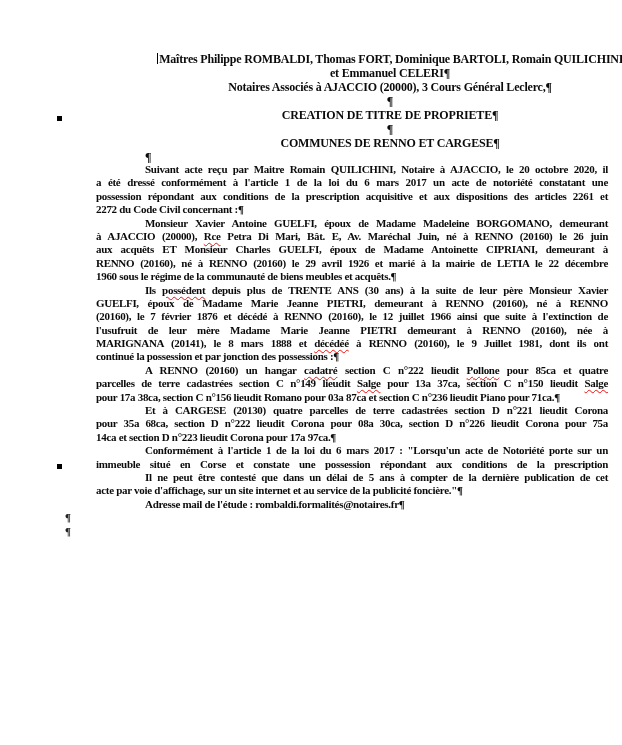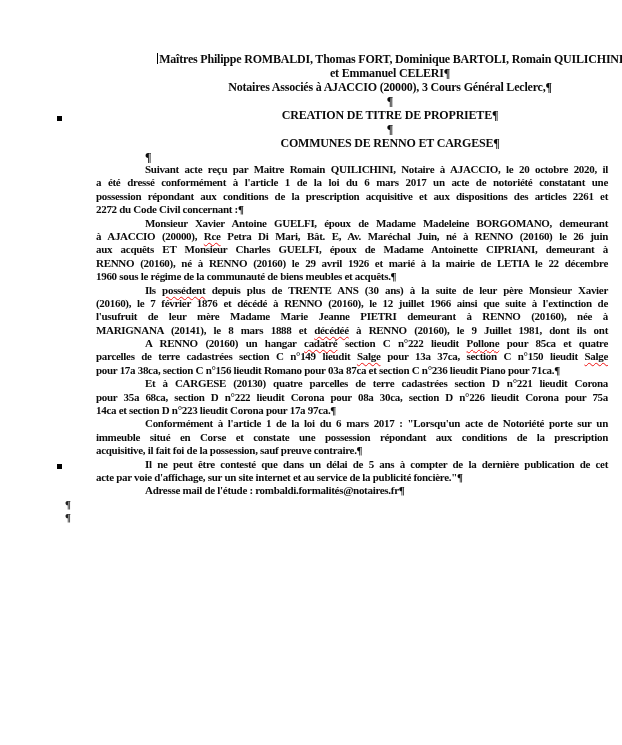--- a/index.html
+++ b/index.html
@@ -67,32 +67,33 @@
       <div class="line first"><span>Suivant acte reçu par Maitre Romain QUILICHINI, Notaire à AJACCIO, le 20 octobre 2020, il</span></div>
       <div class="line"><span>a été dressé conformément à l'article 1 de la loi du 6 mars 2017 un acte de notoriété constatant une</span></div>
       <div class="line"><span>possession répondant aux conditions de la prescription acquisitive et aux dispositions des articles 2261 et</span></div>
       <div class="line last"><span>2272 du Code Civil concernant :¶</span></div>
       <div class="line first"><span>Monsieur Xavier Antoine GUELFI, époux de Madame Madeleine BORGOMANO, demeurant</span></div>
       <div class="line"><span>à AJACCIO (20000), </span><span class="sp">Rce</span><span> Petra Di Mari, Bât. E, Av. Maréchal Juin, né à RENNO (20160) le 26 juin</span></div>
       <div class="line"><span>aux acquêts ET Monsieur Charles GUELFI, époux de Madame Antoinette CIPRIANI, demeurant à</span></div>
       <div class="line"><span>RENNO (20160), né à RENNO (20160) le 29 avril 1926 et marié à la mairie de LETIA le 22 décembre</span></div>
       <div class="line last"><span>1960 sous le régime de la communauté de biens meubles et acquêts.¶</span></div>
       <div class="line first"><span>Ils </span><span class="sp">possédent</span><span> depuis plus de TRENTE ANS (30 ans) à la suite de leur père Monsieur Xavier</span></div>
+      <div class="line"><span>GUELFI, époux de Madame Marie Jeanne PIETRI, demeurant à RENNO (20160), né à RENNO</span></div>
       <div class="line"><span>(20160), le 7 février 1876 et décédé à RENNO (20160), le 12 juillet 1966 ainsi que suite à l'extinction de</span></div>
       <div class="line"><span>l'usufruit de leur mère Madame Marie Jeanne PIETRI demeurant à RENNO (20160), née à</span></div>
       <div class="line"><span>MARIGNANA (20141), le 8 mars 1888 et </span><span class="sp">décédéé</span><span> à RENNO (20160), le 9 Juillet 1981, dont ils ont</span></div>
+      <div class="line last"><span>continué la possession et par jonction des possessions :¶</span></div>
       <div class="line first"><span>A RENNO (20160) un hangar </span><span class="sp">cadatré</span><span> section C n°222 lieudit </span><span class="sp">Pollone</span><span> pour 85ca et quatre</span></div>
       <div class="line"><span>parcelles de terre cadastrées section C n°149 lieudit </span><span class="sp">Salge</span><span> pour 13a 37ca, section C n°150 lieudit </span><span class="sp">Salge</span></div>
       <div class="line last"><span>pour 17a 38ca, section C n°156 lieudit Romano pour 03a 87ca et section C n°236 lieudit Piano pour 71ca.¶</span></div>
       <div class="line first"><span>Et à CARGESE (20130) quatre parcelles de terre cadastrées section D n°221 lieudit Corona</span></div>
       <div class="line"><span>pour 35a 68ca, section D n°222 lieudit Corona pour 08a 30ca, section D n°226 lieudit Corona pour 75a</span></div>
       <div class="line last"><span>14ca et section D n°223 lieudit Corona pour 17a 97ca.¶</span></div>
       <div class="line first"><span>Conformément à l'article 1 de la loi du 6 mars 2017 : "Lorsqu'un acte de Notoriété porte sur un</span></div>
       <div class="line"><span>immeuble situé en Corse et constate une possession répondant aux conditions de la prescription</span></div>
-      <div class="line last"><span>acquisitive, il fait foi de la possession, sauf preuve contraire.¶</span></div>
       <div class="line first"><span>Il ne peut être contesté que dans un délai de 5 ans à compter de la dernière publication de cet</span></div>
       <div class="line last"><span>acte par voie d'affichage, sur un site internet et au service de la publicité foncière."¶</span></div>
       <div class="line first last"><span>Adresse mail de l'étude : rombaldi.formalités@notaires.fr¶</span></div>
       <div class="line last outdent"><span>¶</span></div>
       <div class="line last outdent"><span>¶</span></div>
     </div>
 
 </div>
 
 </body></html>

